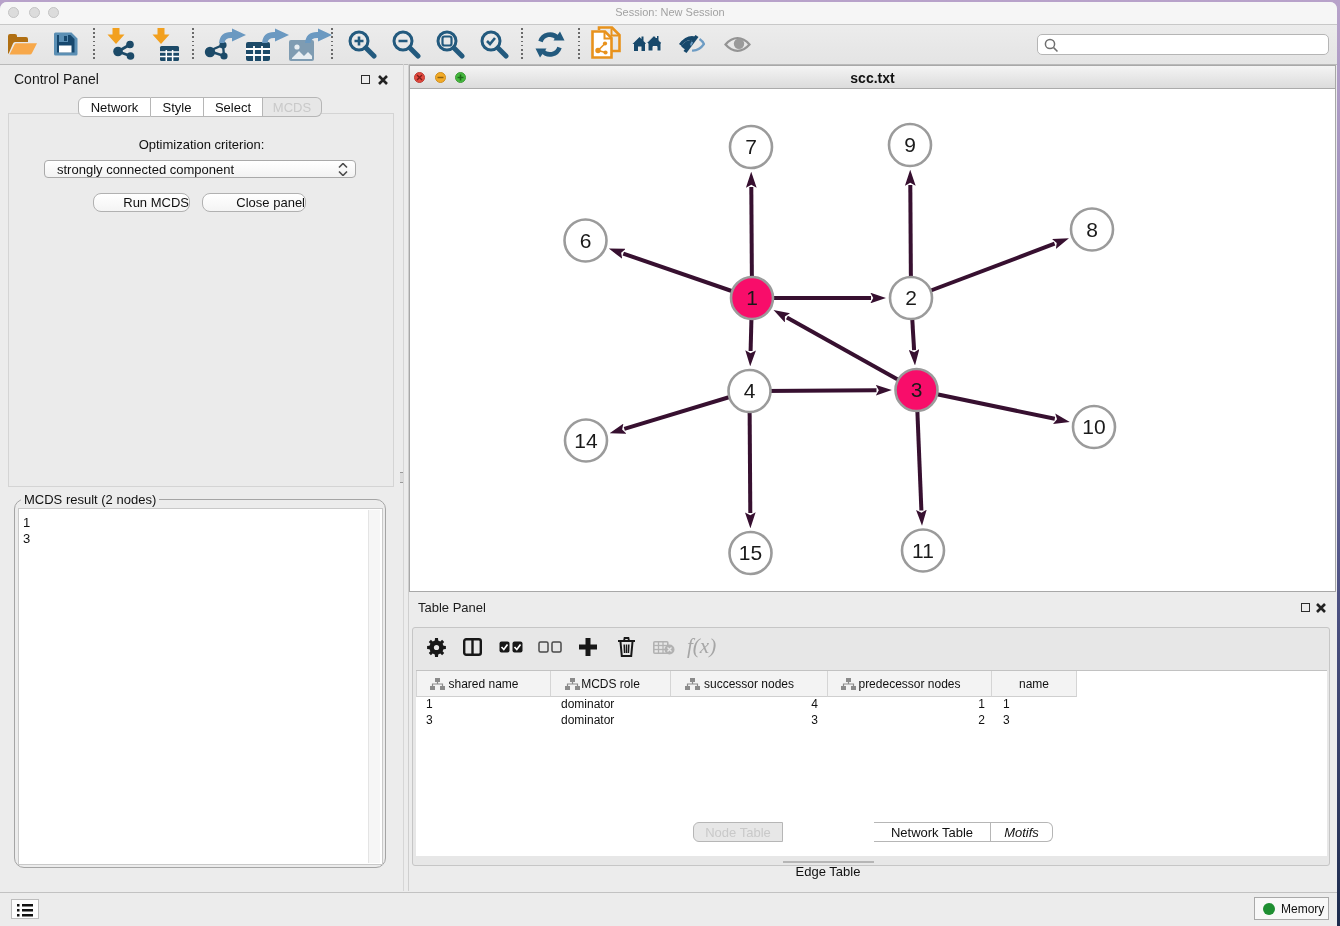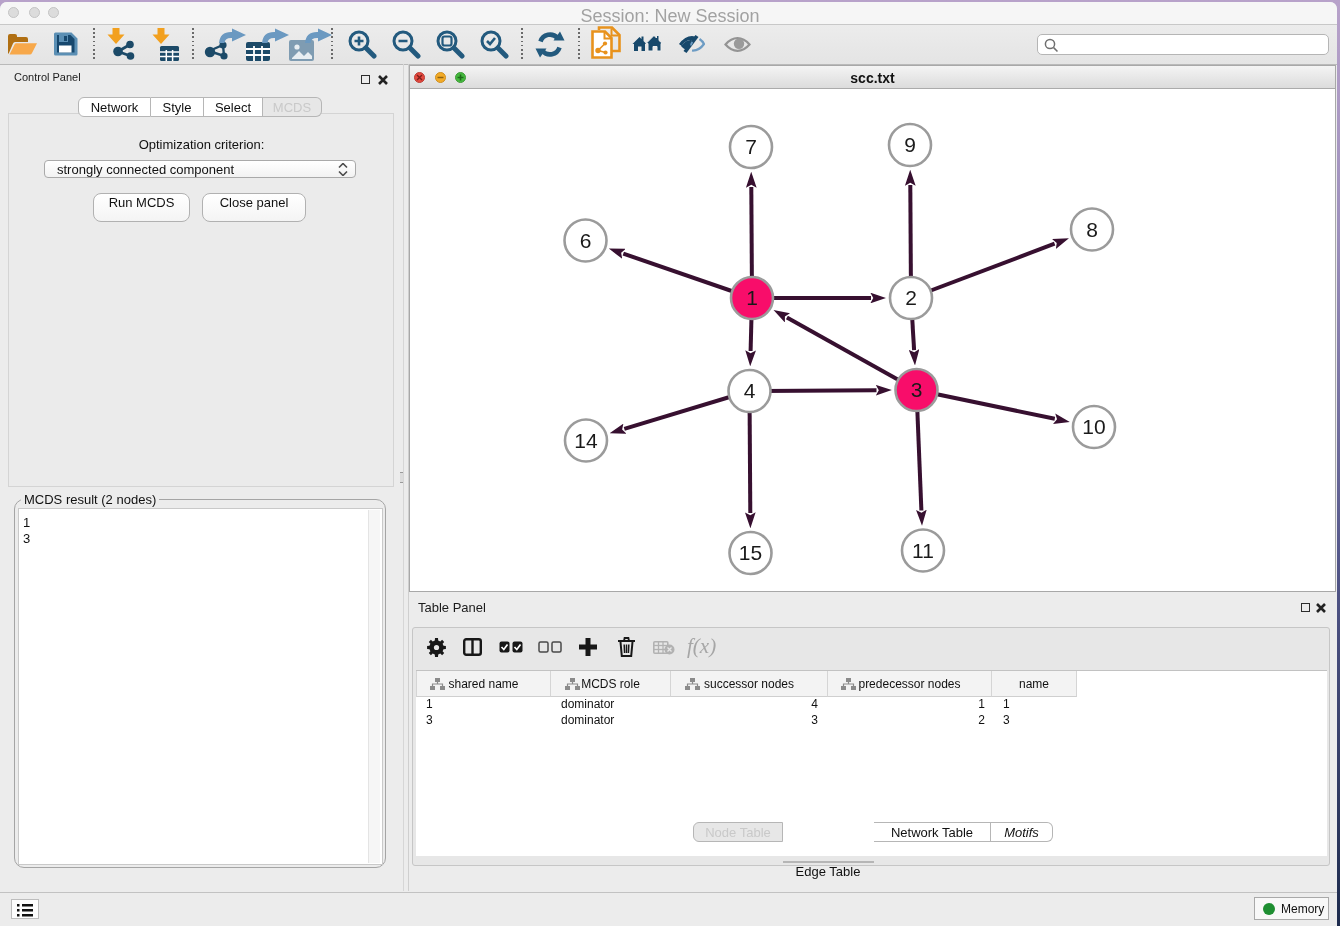--- a/index.html
+++ b/index.html
@@ -3,39 +3,39 @@
 <meta charset="utf-8">
 <style>
 html,body{margin:0;padding:0;width:1340px;height:926px;overflow:hidden;}
 body{font-family:"Liberation Sans",sans-serif;background:linear-gradient(180deg,#b8a2ca 0%,#9d90bd 25%,#54578a 60%,#1d2b4d 100%);}
 #app{position:absolute;left:0;top:2px;width:1337px;height:924px;background:#ececec;border-radius:7px 7px 0 0;overflow:hidden;}
 #w{position:absolute;left:0;top:-2px;width:1340px;height:926px;}
 .abs{position:absolute;}
 
 #titlebar{position:absolute;left:0;top:2px;width:1337px;height:22px;background:#f6f6f6;border-bottom:1px solid #c8c8c8;}
 .tl{position:absolute;top:7px;width:11px;height:11px;border-radius:50%;background:#dcdcdc;border:1px solid #c3c3c3;box-sizing:border-box;}
-#wintitle{position:absolute;top:6px;left:0;width:1340px;text-align:center;font-size:18px;color:#a2a2a2;}
+#wintitle{position:absolute;top:6px;left:0;width:1340px;text-align:center;font-size:11px;color:#a2a2a2;}
 
 #toolbar{position:absolute;left:0;top:25px;width:1337px;height:39px;background:linear-gradient(#ececec,#e4e4e4);border-bottom:1px solid #b9b9b9;}
 .tsep{position:absolute;top:28px;height:32px;width:2px;background:repeating-linear-gradient(#6a6a6a 0 1.6px,rgba(0,0,0,0) 1.6px 4.2px);}
 .ticon{position:absolute;}
 #search{position:absolute;left:1037px;top:34px;width:292px;height:21px;background:#fff;border:1px solid #b5b5b5;border-radius:5px;box-sizing:border-box;}
 
-#cp-title{position:absolute;left:14px;top:71px;font-size:11px;color:#1c1c1c;}
+#cp-title{position:absolute;left:14px;top:71px;font-size:14px;color:#1c1c1c;}
 .fltbox{position:absolute;width:9px;height:9px;border:1.5px solid #2c2c2c;box-sizing:border-box;background:transparent;}
 .tabs{position:absolute;display:flex;height:20px;}
 .tab{box-sizing:border-box;border:1px solid #b6b6b6;border-left:none;background:#fff;font-size:13px;color:#111;text-align:center;line-height:19px;}
 .tab.first{border-left:1px solid #b6b6b6;border-radius:6px 0 0 6px;}
 .tab.last{border-radius:0 6px 6px 0;}
 .tab.dis{background:#e7e7e7;color:#c9c9c9;}
 #tabpanel{position:absolute;left:8px;top:113px;width:386px;height:374px;background:#ebebeb;border:1px solid #d4d4d4;box-sizing:border-box;}
 #optlabel{position:absolute;left:0px;top:137px;width:403px;text-align:center;font-size:13px;color:#111;}
 #dropdown{position:absolute;left:44px;top:160px;width:312px;height:18px;background:linear-gradient(#ffffff,#f2f2f2);border:1px solid #a9a9a9;border-radius:4px;box-sizing:border-box;}
 #ddtext{position:absolute;left:12px;top:1px;font-size:13px;color:#111;}
-.btn{position:absolute;height:29px;background:linear-gradient(#ffffff,#f4f4f4);border:1px solid #b1b1b1;border-radius:8px;box-sizing:border-box;font-size:13px;color:#111;text-align:center;line-height:17px;}
+.btn{position:absolute;height:19px;background:linear-gradient(#ffffff,#f4f4f4);border:1px solid #b1b1b1;border-radius:8px;box-sizing:border-box;font-size:13px;color:#111;text-align:right;line-height:17px;}
 
 #grp{position:absolute;left:14px;top:499px;width:370px;height:367px;border:1px solid #a5a5a5;border-radius:10px;}
 #grplabel{position:absolute;left:6px;top:-8px;background:#ececec;padding:0 3px;font-size:13px;color:#111;}
 #grpinner{position:absolute;left:3px;top:8px;width:363px;height:355px;background:#fff;border:1px solid #c9c9c9;}
 #grpscroll{position:absolute;right:2px;top:1px;width:11px;height:353px;background:#f6f6f6;border-left:1px solid #e4e4e4;}
 
 #vdiv1{position:absolute;left:403px;top:64px;width:1px;height:827px;background:#d6d6d6;}
 #vdiv2{position:absolute;left:408px;top:64px;width:1px;height:827px;background:#cfcfcf;}
 
 #netframe{position:absolute;left:409px;top:65px;width:927px;height:527px;border:1px solid #a8a8a8;box-sizing:border-box;background:#fff;}

